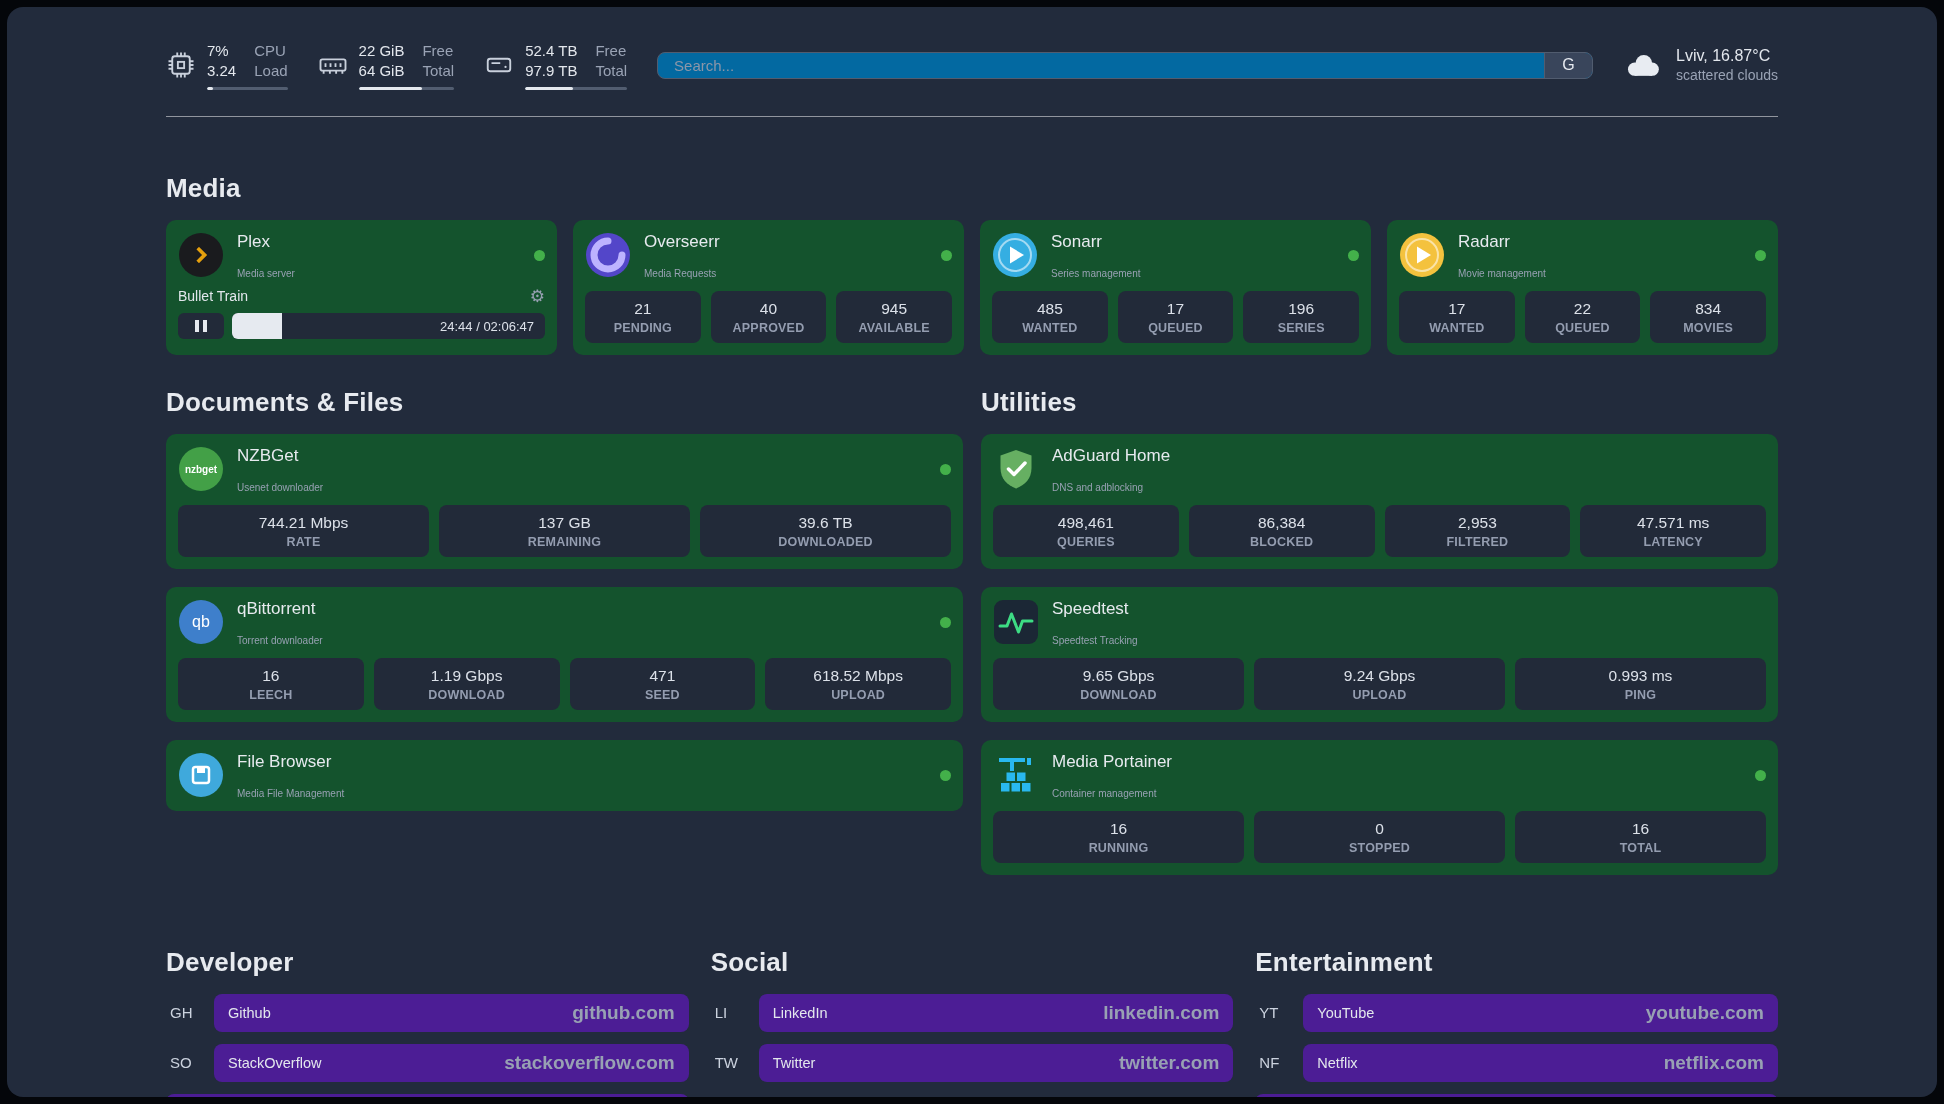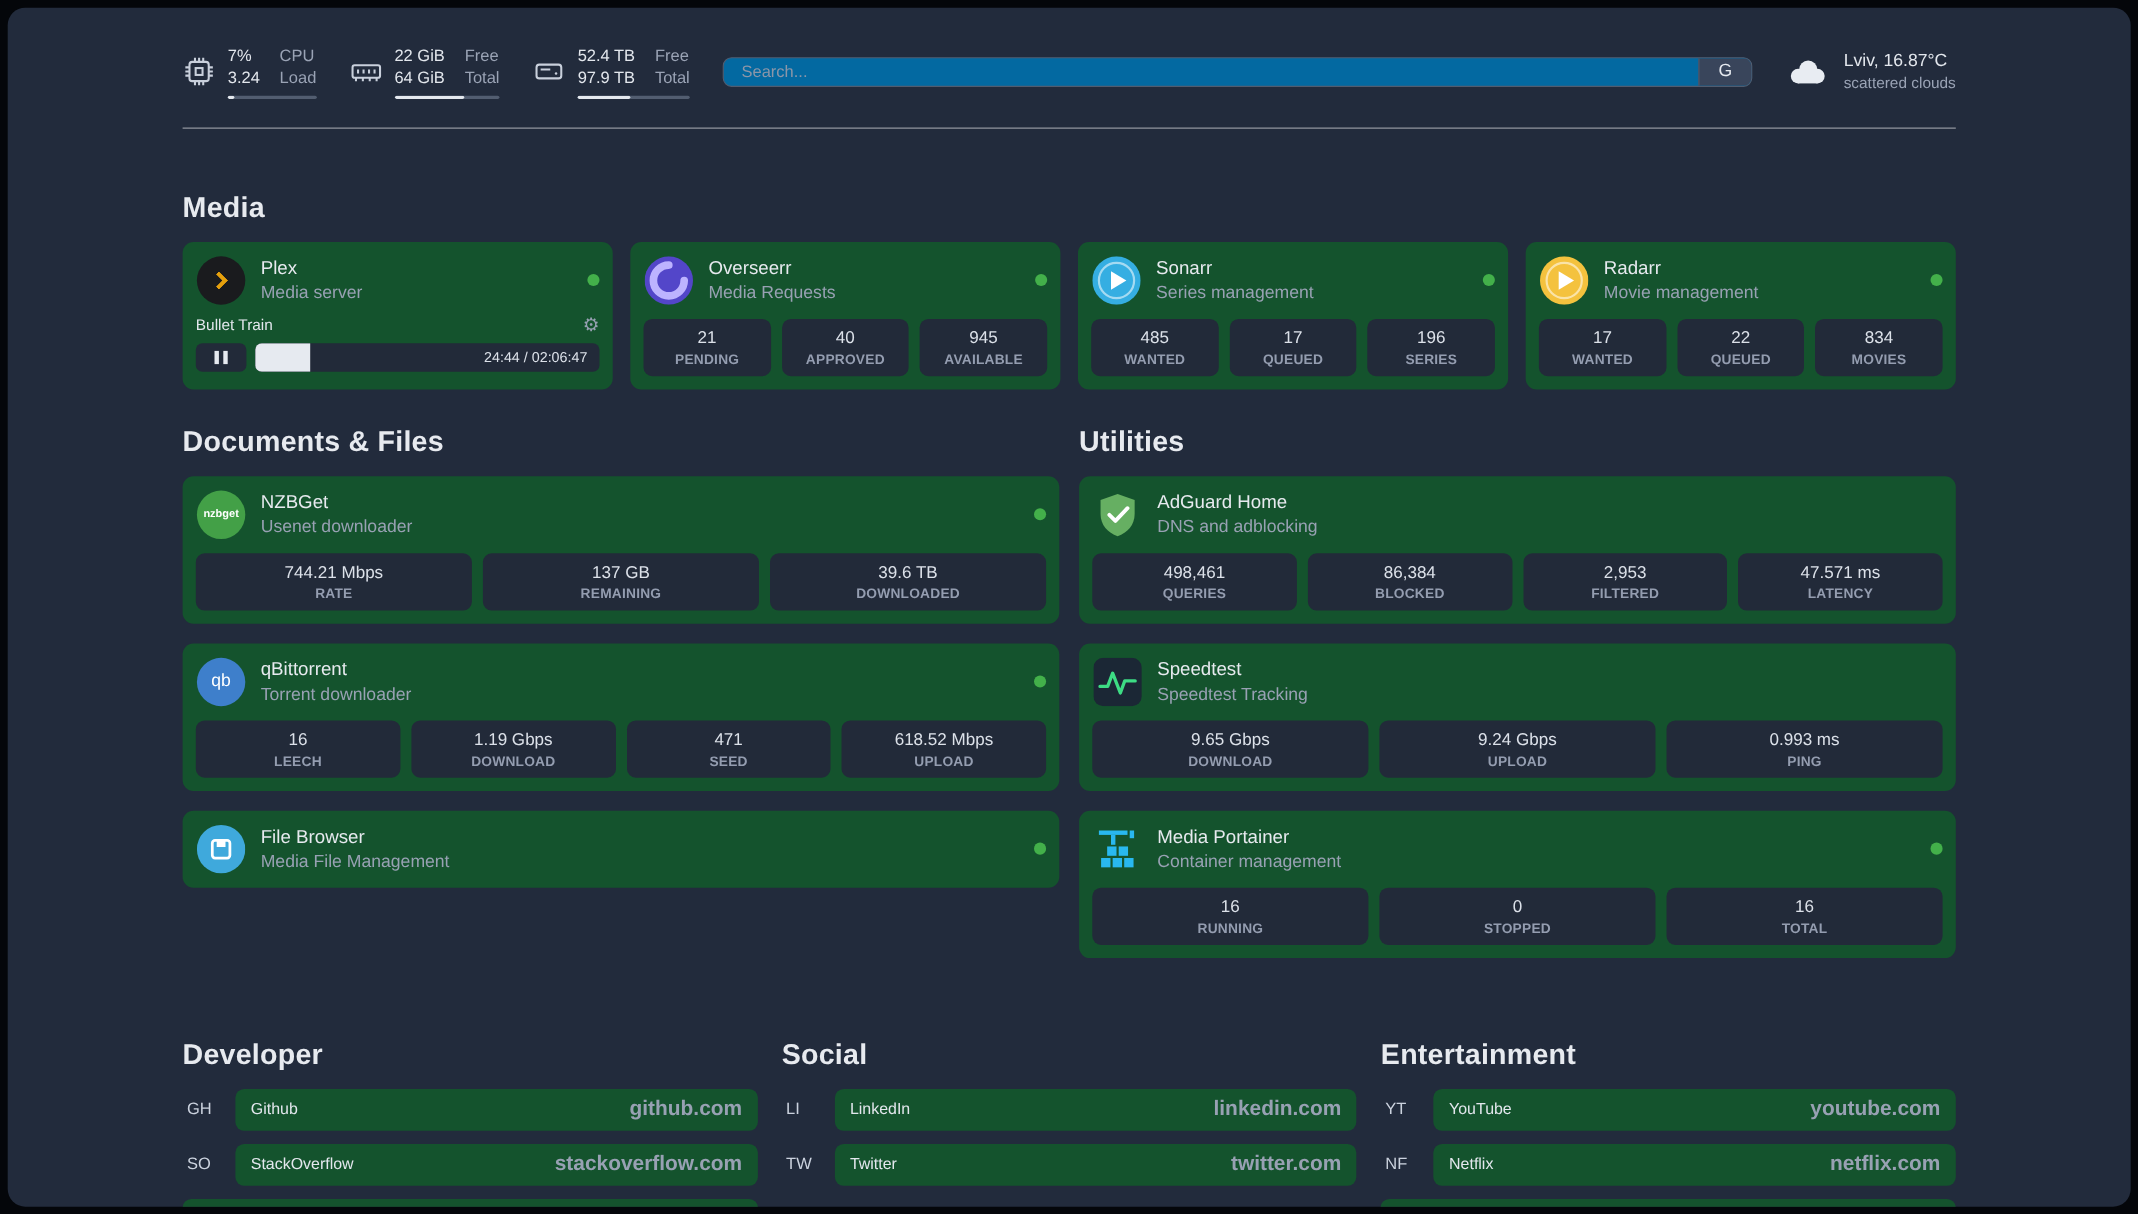--- a/index.html
+++ b/index.html
@@ -33,21 +33,21 @@
 
   
   .section-title { font-size:26px; font-weight:600; color:#E7EAEF; letter-spacing:0.2px; }
   .media-section { margin-top:56px; }
   .media-grid { margin-top:16px; display:grid; grid-template-columns:repeat(4,1fr); gap:16px; }
 
   .card { background:#14532d; border-radius:10px; padding:12px; }
   .card-head { display:flex; align-items:center; gap:13px; }
   .svc-icon { width:46px; height:46px; flex:none; display:flex; align-items:center; justify-content:center; }
   .svc-name { font-size:17px; color:#E7EAEF; font-weight:500; }
-  .svc-desc { font-size:16px; color:#98A1B3; margin-top:4px; }
+  .svc-desc { font-size:10px; color:#98A1B3; margin-top:16px; }
   .dot { width:11px; height:11px; border-radius:50%; background:#43B04A; margin-left:auto; flex:none; }
 
   .stats { margin-top:12px; display:grid; grid-auto-flow:column; grid-auto-columns:1fr; gap:10px; }
   .stat { background:#222A39; border-radius:8px; padding:9px 4px 8px; text-align:center; }
   .stat-value { font-size:15.5px; color:#DCE1E9; }
   .stat-label { font-size:12.5px; font-weight:700; color:#949DB0; margin-top:3px; letter-spacing:0.2px; }
 
   
   .np-row { display:flex; align-items:center; justify-content:space-between; margin-top:9px; }
   .np-title { font-size:14px; color:#E3E7ED; }
@@ -60,21 +60,21 @@
   .np-time { position:absolute; right:11px; top:50%; transform:translateY(-50%); font-size:13px; color:#DCE1E9; }
 
   .two-col { display:grid; grid-template-columns:1fr 1fr; gap:18px; margin-top:32px; align-items:start; }
   .col-stack { margin-top:16px; display:flex; flex-direction:column; gap:18px; }
 
   
   .bm-grid { display:grid; grid-template-columns:repeat(3,1fr); gap:22px; margin-top:72px; }
   .bm-list { margin-top:16px; display:flex; flex-direction:column; gap:12px; }
   .bm-row { display:flex; align-items:center; }
   .bm-abbr { width:48px; font-size:15px; color:#CBD2DE; padding-left:4px; flex:none; }
-  .bm-pill { flex:1; height:38px; background:#14532d; border-radius:8px; display:flex; align-items:center; justify-content:space-between; padding:0 14px; cursor:pointer; }
+  .bm-pill { flex:1; height:38px; background:#4c1d95; border-radius:8px; display:flex; align-items:center; justify-content:space-between; padding:0 14px; cursor:pointer; }
   .bm-name { font-size:14.5px; color:#E3E7ED; }
   .bm-domain { font-size:19px; color:#98A1B3;font-weight:bold; }
 
   
   .icon-circle { width:44px; height:44px; border-radius:50%; display:flex; align-items:center; justify-content:center; }
   .plex-bg { background:#1A1B1E; }
   .plex-chevron { width:12px; height:12px; border-top:4px solid #E5A00D; border-right:4px solid #E5A00D; transform:rotate(45deg); margin-left:-5px; border-radius:1px; }
   .nzbget-bg { background:#43A047; }
   .nzbget-text { color:#fff; font-size:10px; font-weight:700; }
   .qb-bg { background:#3E7FCB; }

